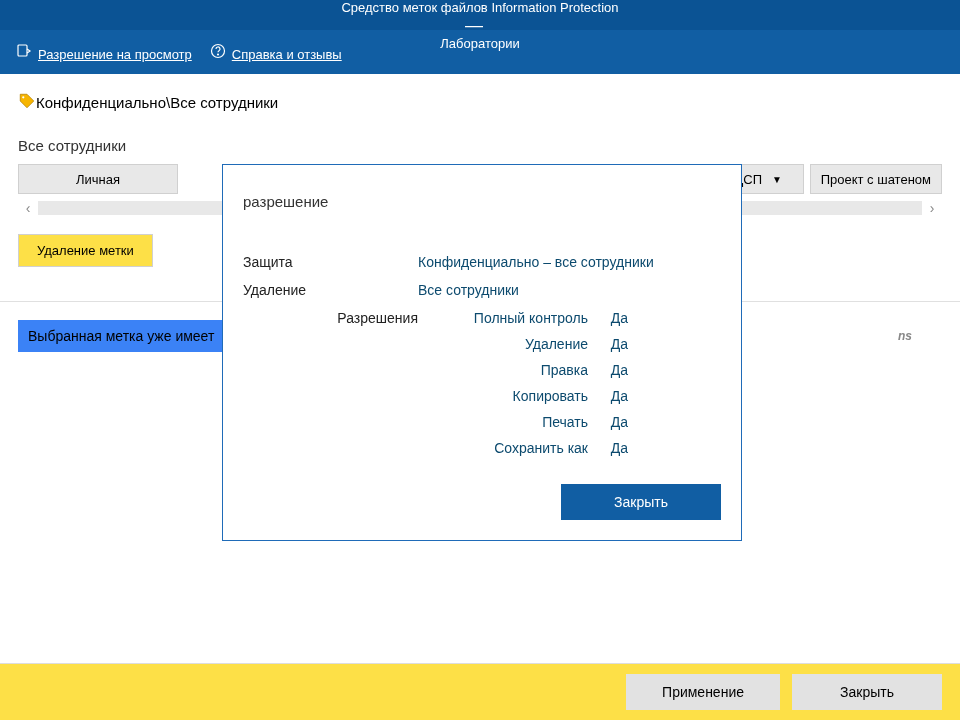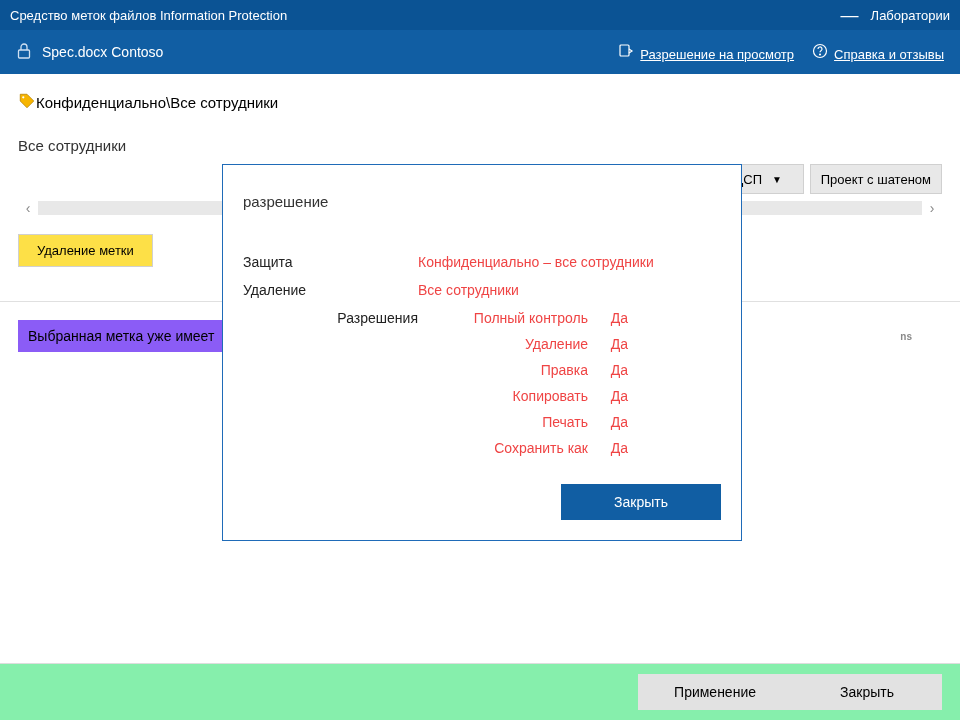--- a/index.html
+++ b/index.html
@@ -1,18 +1,18 @@
 <!DOCTYPE html>
 <html><head>
   <meta charset="utf-8">
   <style>
     * { margin: 0; padding: 0; box-sizing: border-box; font-family: 'Segoe UI', Arial, sans-serif; }
     body { width: 960px; height: 720px; overflow: hidden; background: #fff; position: relative; }
     
-    .title-bar { background: #0b5394; color: #fff; height: 30px; display: flex; align-items: center; padding: 0 10px; font-size: 13px; }
+    .title-bar { background: #0b5394; color: #fff; height: 30px; display: flex; align-items: center; padding: 0 10px; font-size: 13px; flex-direction: column; }
     .title-bar .title { flex: 1; }
     .title-bar .min { margin-right: 12px; font-size: 18px; cursor: pointer; }
     .title-bar .lab { font-size: 13px; }
     
     .sub-bar { background: #115ea3; color: #fff; height: 44px; display: flex; align-items: center; padding: 0 16px; font-size: 14px; }
     .sub-bar .file-area { display: flex; align-items: center; gap: 10px; flex: 1; }
     .sub-bar .right-area { display: flex; align-items: center; gap: 18px; font-size: 13px; }
     .sub-bar .ri { display: flex; align-items: flex-end; gap: 6px; cursor: pointer; text-decoration: underline; }
     
     .content { padding: 18px 18px 0 18px; }
@@ -27,59 +27,50 @@
     .label-btn.small { min-width: 100px; }
     .label-btn .caret { font-size: 10px; margin-left: 4px; }
     
     .scroll-row { display: flex; align-items: center; margin-bottom: 18px; }
     .scroll-arrow { width: 20px; text-align: center; font-size: 14px; color: #888; cursor: pointer; }
     .scroll-track { flex: 1; height: 14px; background: #e8e8e8; }
     
     .delete-btn { background: #fde047; border: 1px solid #d0d0d0; padding: 8px 18px; font-size: 13px; cursor: pointer; margin-bottom: 28px; display: inline-block; }
     
     .status-row { display: flex; align-items: center; font-size: 14px; }
-    .status-text { background: #8b5cf6; padding: 8px 10px; }
-    .status-tail { color: #888; font-size: 10px; font-weight: 600; margin-left: auto; padding-right: 30px; }
+    .status-text { background: #3b82f6; padding: 8px 10px; }
+    .status-tail { color: #888; font-size: 12px; font-weight: 600; margin-left: auto; padding-right: 30px; font-style: italic; }
     
-    .footer { position: absolute; bottom: 0; left: 0; right: 0; border-top: 1px solid #ddd; display: flex; justify-content: flex-end; padding: 10px 18px; background: #86efac; }
+    .footer { position: absolute; bottom: 0; left: 0; right: 0; border-top: 1px solid #ddd; display: flex; justify-content: flex-end; gap: 12px; padding: 10px 18px; background: #fde047; }
     .footer-btn { background: #e2e2e2; border: none; padding: 10px 36px; font-size: 14px; cursor: pointer; min-width: 150px; }
     
     .dialog { position: absolute; top: 164px; left: 222px; width: 520px; background: #fff; border: 1px solid #1f6bb8; padding: 28px 20px 20px 20px; font-size: 14px; }
     .dialog h3 { font-weight: normal; font-size: 15px; margin-bottom: 32px; color: #333; }
     .drow { display: flex; margin-bottom: 12px; }
     .dlabel { width: 175px; color: #222; }
-    .dval { flex: 1; color: #ef4444; }
+    .dval { flex: 1; color: #0c4a6e; }
     .dval.gray { color: #888; }
     .perm-block { display: flex; text-align: right; }
     .perm-list { margin-left: 0; }
     .perm-item { display: flex; margin-bottom: 10px; }
     .perm-name { width: 150px; margin-left: 20px; }
     .perm-val { width: 40px; }
     .dialog-footer { display: flex; justify-content: flex-end; margin-top: 18px; }
     .close-btn { background: #115ea3; color: #fff; border: none; padding: 10px 48px; font-size: 14px; cursor: pointer; min-width: 160px; }
   </style>
 </head>
 <body>
 
 <div class="title-bar">
   <span class="title">Средство меток файлов Information Protection</span>
   <span class="min">—</span>
   <span class="lab">Лаборатории</span>
 </div>
 
 <div class="sub-bar">
-  <div class="file-area">
-    <span>
-      <svg width="16" height="18" viewBox="0 0 16 18" fill="none" stroke="#cfe0f2" stroke-width="1.3">
-        <rect x="2.5" y="8" width="11" height="8" rx="1"></rect>
-        <path d="M5 8 V5 a3 3 0 0 1 6 0 V8"></path>
-      </svg>
-    </span>
-    <span>Spec.docx Contoso</span>
-  </div>
   <div class="right-area">
     <span class="ri">
       <span>
         <svg width="16" height="16" viewBox="0 0 16 16" fill="none" stroke="#fff" stroke-width="1.2">
           <rect x="2" y="2" width="9" height="11" rx="1"></rect>
           <path d="M11 6 l3 2 -3 2"></path>
         </svg>
       </span>
       <span>Разрешение на просмотр</span>
     </span>
@@ -105,20 +96,23 @@
       </svg>
     </span>
     <span>Конфиденциально</span>
     <span>\</span>
     <span>Все сотрудники</span>
   </div>
   
   <div class="section-title">Все сотрудники</div>
   
   <div class="btn-row">
+    <div class="label-btn">
+      <span>Личная</span>
+    </div>
     <div style="flex:1"></div>
     <div class="label-btn small">
       <span>СДСП</span>
       <span class="caret">▼</span>
     </div>
     <div class="label-btn small">
       <span>Проект с шатеном</span>
     </div>
   </div>
   

